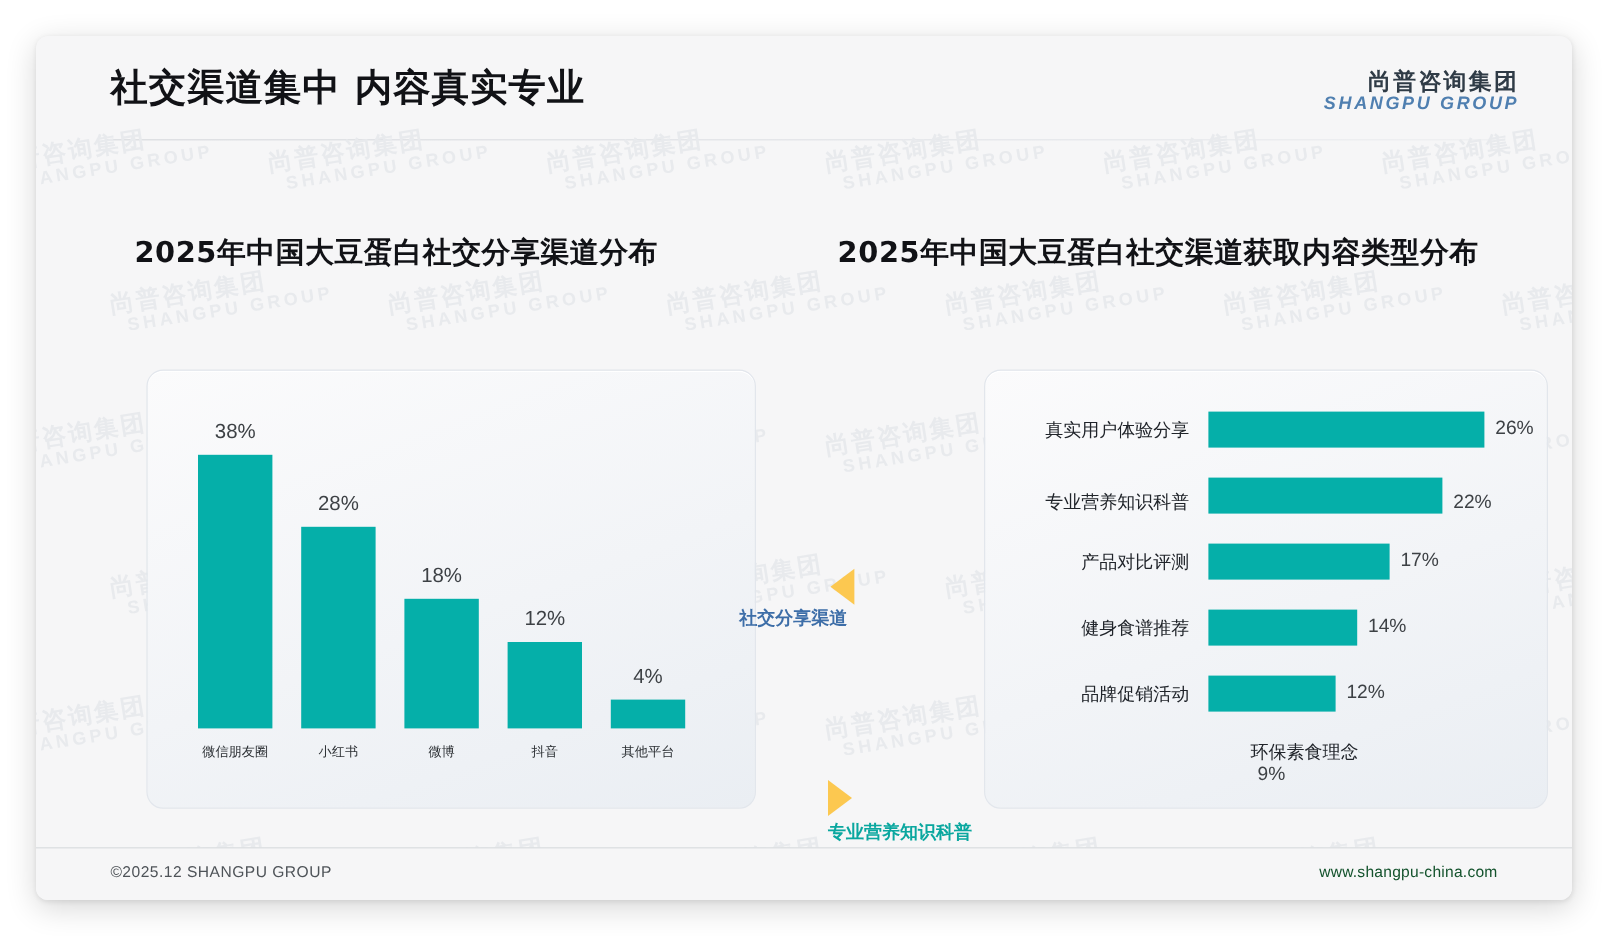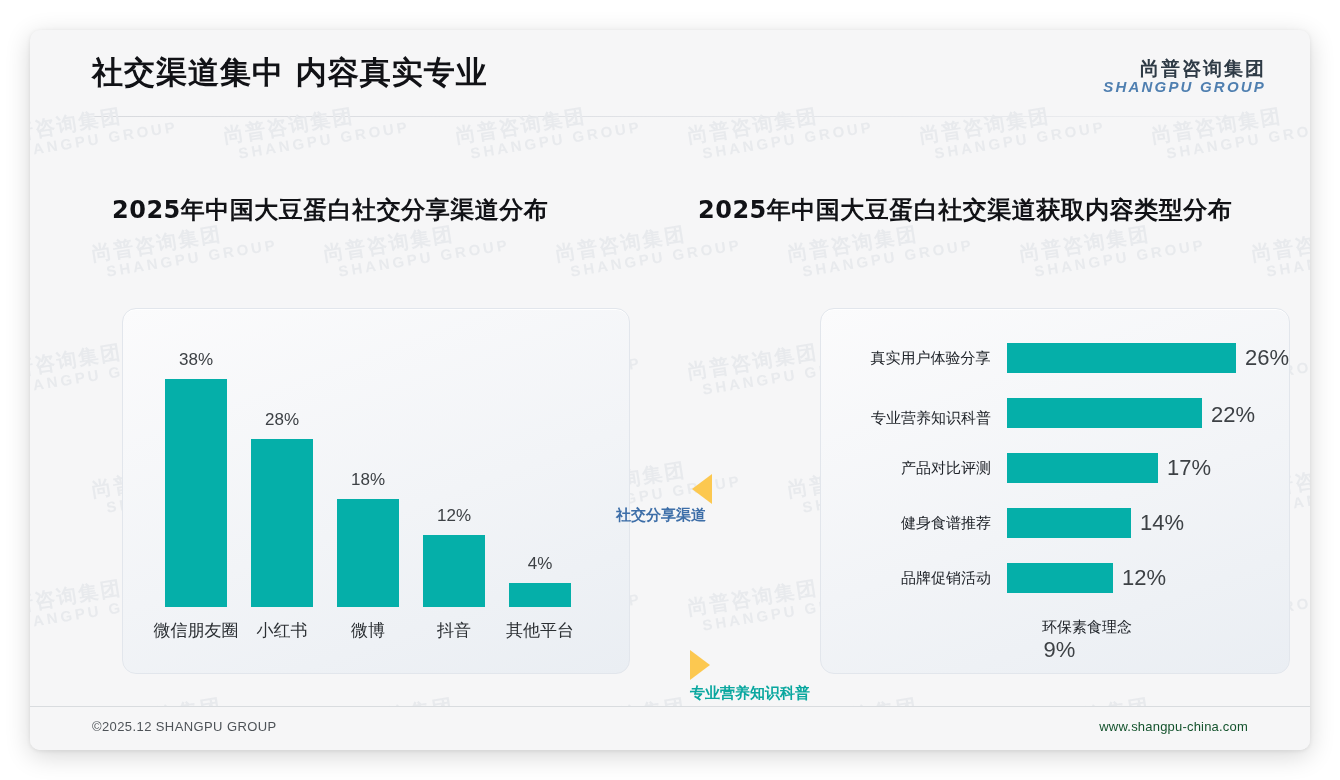--- a/index.html
+++ b/index.html
@@ -99,38 +99,38 @@
   }
   .vbar-value {
     position: absolute; left: 50%; transform: translateX(-50%);
     font-size: 17px; color: #3d4145; white-space: nowrap;
     font-family: "Liberation Sans", sans-serif;
   }
   .vbar-rect { width: 62px; background: #05afa9; margin: 0 auto; }
   .vbar-label {
     position: absolute; left: 50%; transform: translateX(-50%);
     top: calc(100% + 12px);
-    font-size: 17px; color: #2b2f33; white-space: nowrap;
+    font-size: 11px; color: #2b2f33; white-space: nowrap;
     font-family: "DejaVu Sans", "Liberation Sans", sans-serif;
   }
 
   
   #hbar-plot { position: absolute; left: 0; top: 0; width: 100%; height: 100%; }
   .hbar-row {
     position: absolute; left: 0; width: 100%; height: 30px;
     display: flex; align-items: center;
   }
   .hbar-label {
     width: 186px; text-align: right; padding-right: 16px;
     font-size: 15px; color: #20242a; white-space: nowrap;
     font-family: "DejaVu Sans", "Liberation Sans", sans-serif;
   }
   .hbar-rect { height: 30px; background: #05afa9; }
   .hbar-value {
-    padding-left: 9px; font-size: 22px; color: #3d4145; white-space: nowrap;
+    padding-left: 9px; font-size: 16px; color: #3d4145; white-space: nowrap;
     font-family: "Liberation Sans", sans-serif;
   }
 
   
   .callout { position: absolute; z-index: 4; }
   .tri {
     width: 0; height: 0;
     border-top: 15px solid transparent;
     border-bottom: 15px solid transparent;
   }

